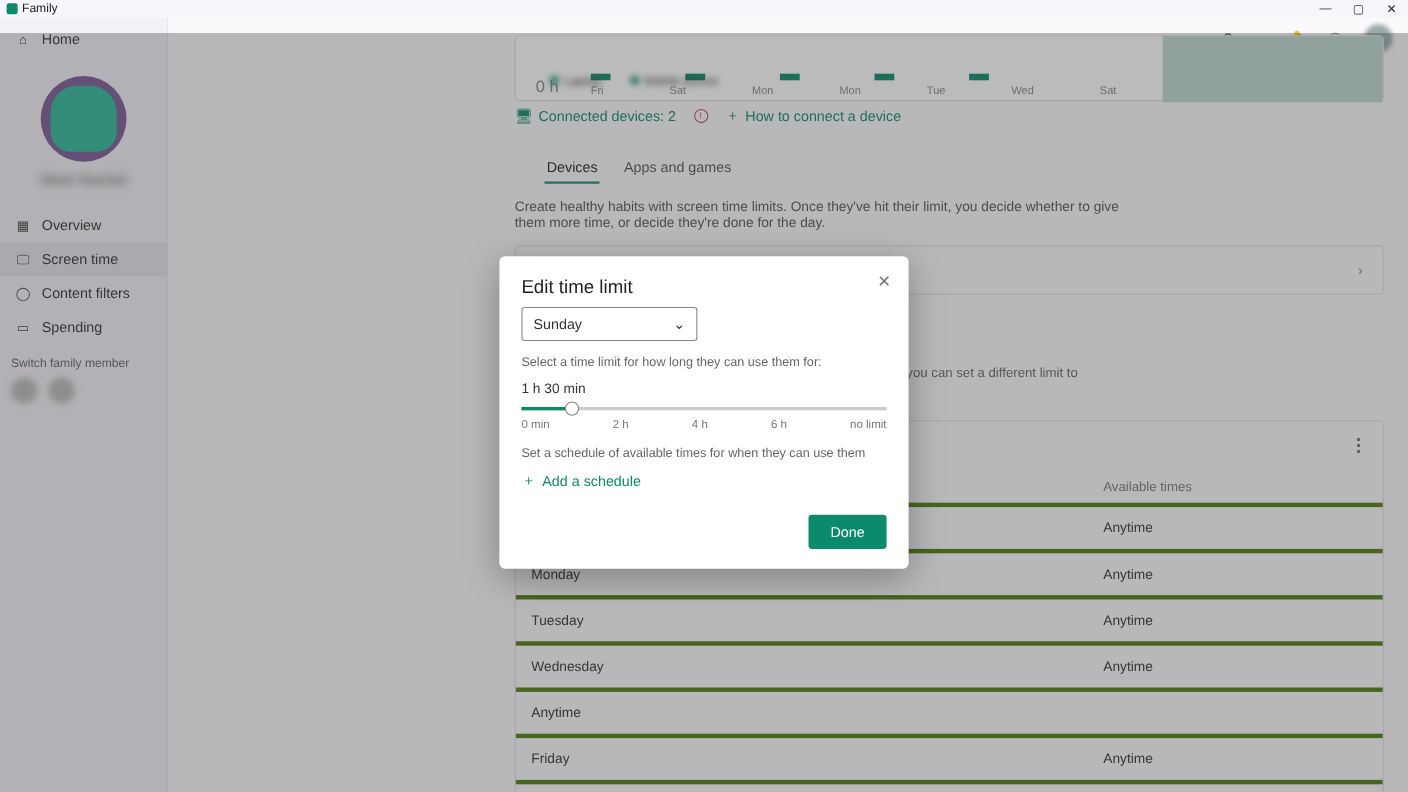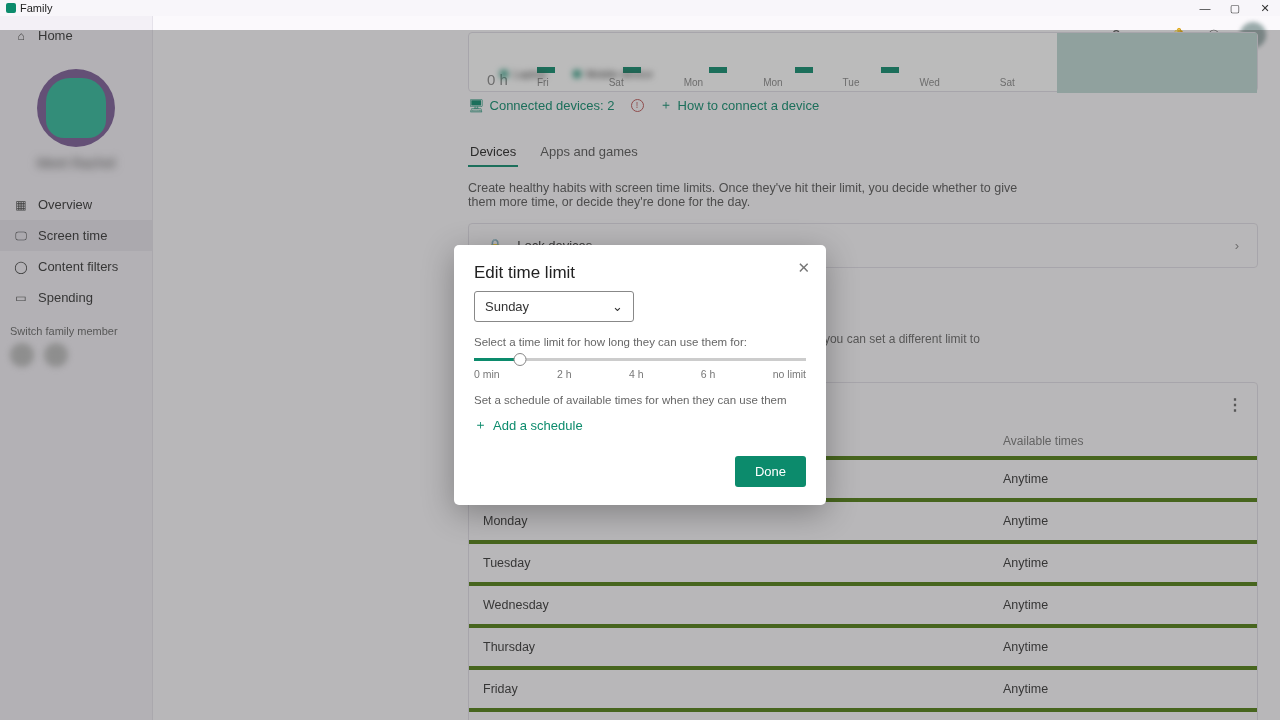--- a/index.html
+++ b/index.html
@@ -30,21 +30,21 @@
 .chart-scale { font-size:15px; color:#888; position:absolute; left:18px; top:38px; }
 .chart-days { display:flex; gap:60px; position:absolute; left:68px; top:44px; font-size:10px; color:#888; }
 .chart-bars { display:flex; gap:68px; position:absolute; left:68px; top:34px; }
 .chart-bars div { width:18px; height:6px; background:#0c8b6c; }
 .chart-legend { position:absolute; left:16px; bottom:6px; display:flex; gap:26px; filter:blur(3px); font-size:11px; }
 .chart-legend span::before { content:""; display:inline-block; width:8px; height:8px; background:#0c8b6c; border-radius:50%; margin-right:5px; }
 .chart-right-block { position:absolute; right:0; top:0; width:200px; height:60px; background:#bdd8d3; }
 .devices-row { display:flex; gap:16px; padding:10px 0; font-size:13px; align-items:center; }
 .link-green { color:#0c8b6c; cursor:pointer; display:flex; align-items:center; gap:5px; }
 .info-icon { width:13px; height:13px; border:1px solid #b55; border-radius:50%; display:inline-flex; align-items:center; justify-content:center; font-size:9px; color:#b55; }
-.tabs { display:flex; gap:20px; padding:14px 0 0; font-size:13px; }
+.tabs { display:flex; gap:20px; padding:14px 0 0; font-size:13px;margin-left:27px; }
 .tabs div { padding:6px 2px; cursor:pointer; color:#555; }
 .tabs div.active { border-bottom:2px solid #0c8b6c; color:#222; font-weight:500; }
 .desc { font-size:12.5px; color:#555; padding:14px 0 0; width:560px; }
 .lock-box { border:1px solid #e1dee6; border-radius:4px; width:790px; padding:14px 18px; margin-top:14px; display:flex; align-items:center; justify-content:space-between; cursor:pointer; }
 .lock-left { display:flex; gap:14px; align-items:center; }
 .chev { color:#888; }
 .toggle-section { margin-top:22px; width:790px; }
 .toggle-title { font-size:13px; font-weight:600; padding-bottom:6px; }
 .toggle-row { display:flex; align-items:center; gap:8px; }
 .toggle { width:30px; height:15px; background:#0c8b6c; border-radius:8px; position:relative; cursor:pointer; }
@@ -210,21 +210,20 @@
           </div>
         <div class="table-row">
             <span class="col-day">Tuesday</span>
             <span>Anytime</span>
           </div>
         <div class="table-row">
             <span class="col-day">Wednesday</span>
             <span>Anytime</span>
           </div>
         <div class="table-row">
-            <span class="col-day">Thursday</span>
             <span>Anytime</span>
           </div>
         <div class="table-row">
             <span class="col-day">Friday</span>
             <span>Anytime</span>
           </div>
         <div class="table-row">
             <span class="col-day">Saturday</span>
             <span>Anytime</span>
           </div>
@@ -237,20 +236,21 @@
   <div class="modal">
     <div class="modal-title">Edit time limit</div>
     <div class="close">✕</div>
 
     <div class="select">
       <span>Sunday</span>
       <span>⌄</span>
     </div>
 
     <div class="modal-label">Select a time limit for how long they can use them for:</div>
+    <div class="slider-val">1 h 30 min</div>
     <div class="slider-wrap">
       <div class="track">
           <div class="fill"></div>
           <div class="thumb"></div>
         </div>
       <div class="slider-ticks">
         <span>0 min</span>
         <span>2 h</span>
         <span>4 h</span>
         <span>6 h</span>

